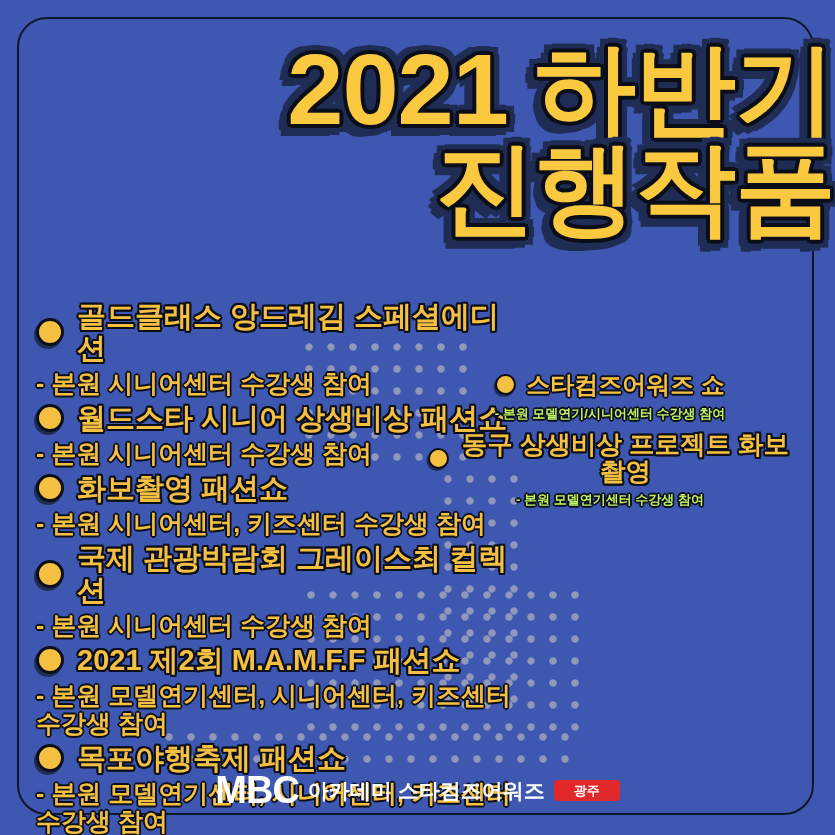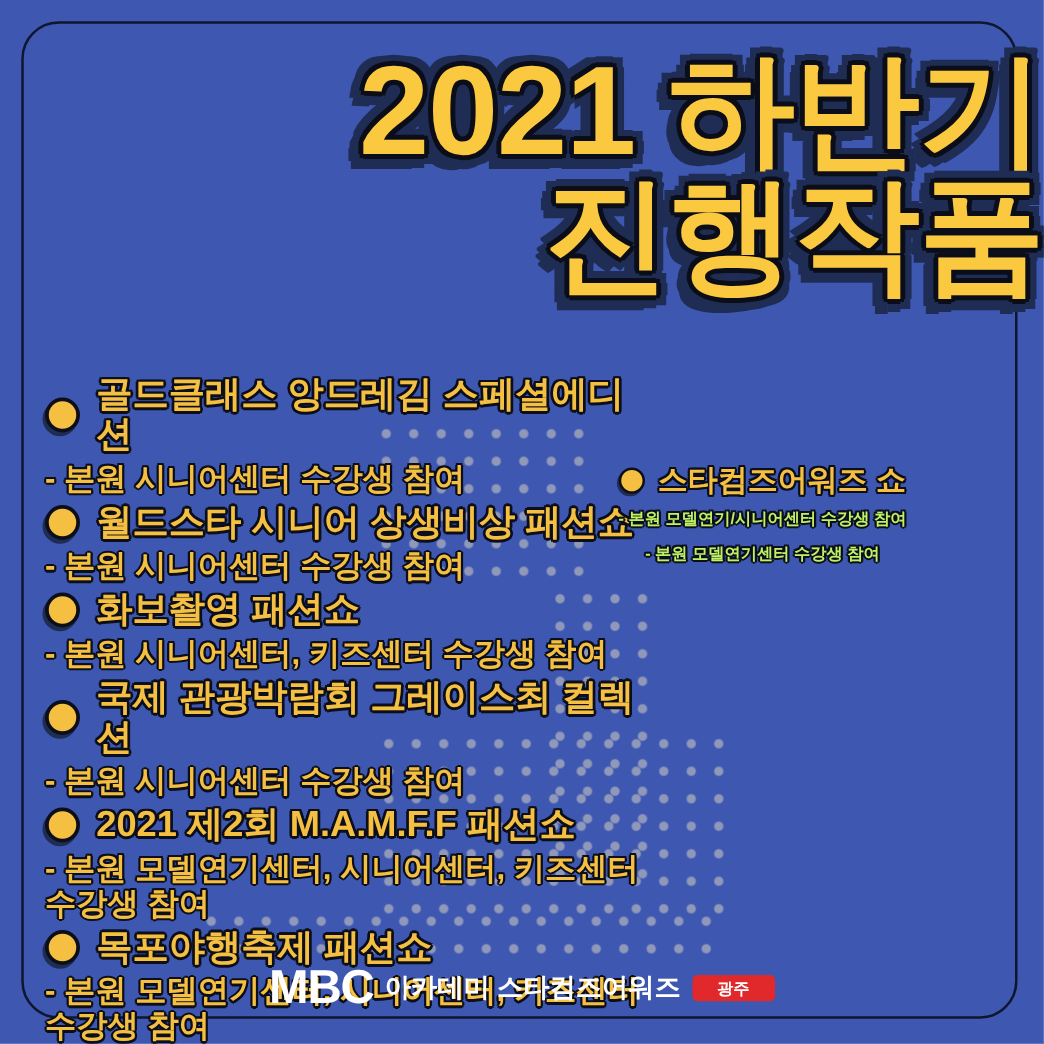--- a/index.html
+++ b/index.html
@@ -201,20 +201,24 @@
 
     <div class="r-item">
       <div class="r-title">
         <span class="bullet"></span>
         <span class="outline-s">스타컴즈어워즈 쇼</span>
       </div>
       <div class="r-detail outline-s">- 본원 모델연기/시니어센터 수강생 참여</div>
     </div>
 
     <div class="r-item big">
+      <div class="r-title">
+        <span class="bullet"></span>
+        <span class="outline-m">동구 상생비상 프로젝트 화보촬영</span>
+      </div>
       <div class="r-detail outline-s">- 본원 모델연기센터 수강생 참여</div>
     </div>
 
   </div>
 
   <div class="footer">
     <span class="mbc">MBC</span>
     <span class="logo-text">아카데미 스타컴즈어워즈</span>
     <span class="badge">광주</span>
   </div>

